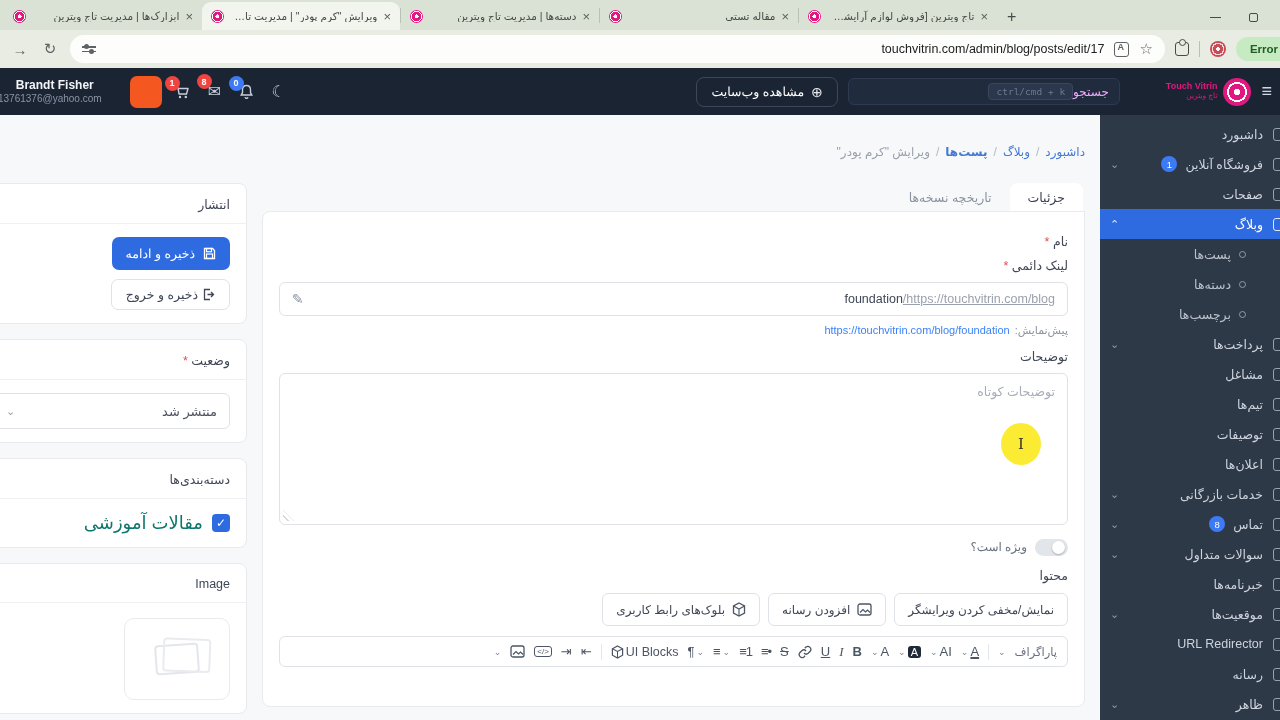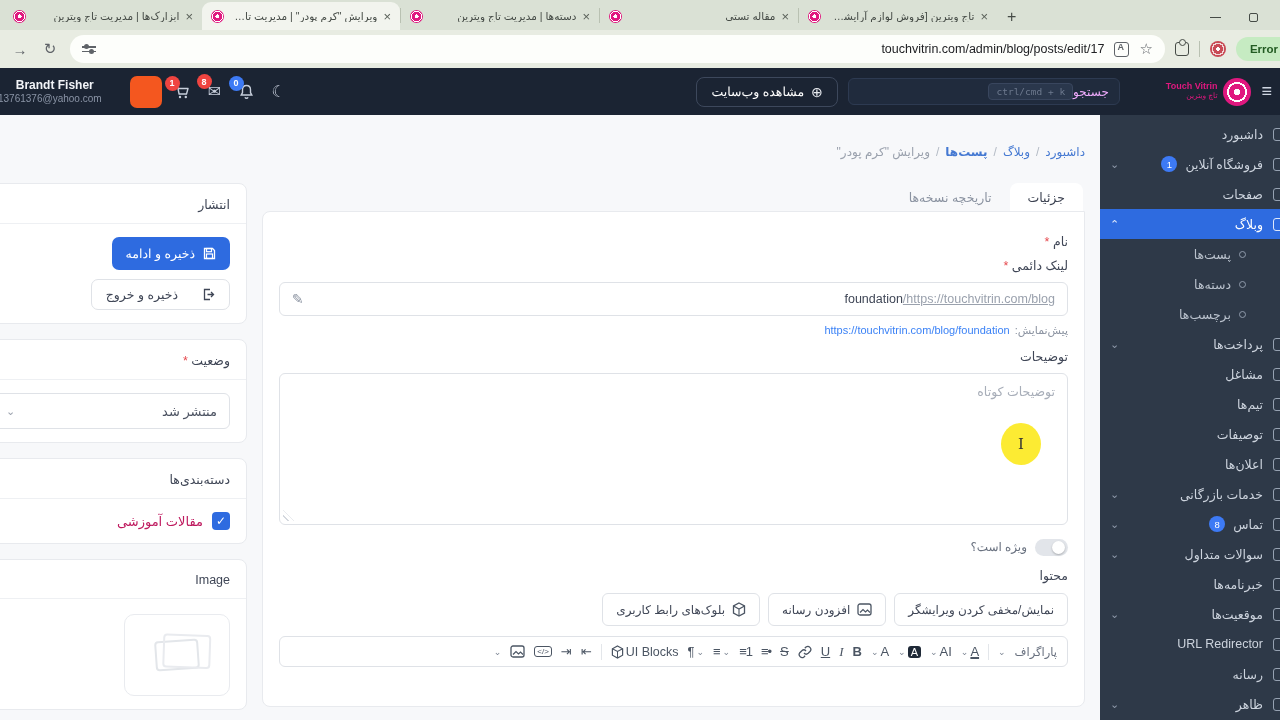--- a/index.html
+++ b/index.html
@@ -138,28 +138,28 @@
 
   
   .sidecol { width:271px; flex:0 0 271px; margin-left:-39px; display:flex; flex-direction:column; gap:15px; }
   .card { background:#fff; border:1px solid #e8eaee; border-radius:8px; }
   .card .chead { padding:13px 16px 11px; color:#3f4656; font-size:12.5px; border-bottom:1px solid #eef0f3; }
   .card .cbody { padding:13px 16px; }
   .pubbtns { display:flex; flex-direction:column; gap:9px; align-items:flex-start; }
   .btn-primary { background:#2e6be0; color:#fff; border:none; border-radius:7px; height:33px; font-size:12.5px;
                  display:flex; align-items:center; gap:8px; padding:0 14px; }
   .btn-plain { background:#fff; color:#3f4656; border:1px solid #dfe2e7; border-radius:7px; height:31px; font-size:12.5px;
-               display:flex; align-items:center; gap:24px; padding:0 14px; }
+               display:flex; align-items:center; gap:4px; padding:0 14px; }
   .selbox { height:36px; border:1px solid #dfe2e7; border-radius:6px; display:flex; align-items:center;
             padding:0 12px; color:#4a5160; }
   .selbox .chv { margin-inline-start:auto; color:#9aa1ad; font-size:11px; }
   .catrow { display:flex; align-items:center; gap:9px; }
   .cb { width:18px; height:18px; background:#2e6be0; border-radius:4px; color:#fff; font-size:12px;
         display:flex; align-items:center; justify-content:center; }
-  .catrow .cl { color:#be185d; font-size:13px;margin-left:9px; }
+  .catrow .cl { color:#0f766e; font-size:18px;margin-left:9px; }
   .imgdrop { margin:2px 0 0 0; width:106px; height:82px; border:1px solid #e9ebef; border-radius:10px;
              display:flex; align-items:center; justify-content:center; }
   .imgstack { width:44px; height:30px; border:2px solid #e3e6ea; border-radius:4px; position:relative; transform:rotate(-4deg); }
   .imgstack::after { content:""; position:absolute; top:-7px; left:6px; width:44px; height:30px;
                      border:2px solid #e9ebef; border-radius:4px; transform:rotate(6deg); }
 
   
   .clickhl { position:absolute; left:1001px; top:423px; width:40px; height:42px; border-radius:50%;
              background:rgba(252,232,15,.85); display:flex; align-items:center; justify-content:center; z-index:9; }
   .clickhl .ib { font-family:"DejaVu Serif",serif; color:#333; font-size:15px; }

